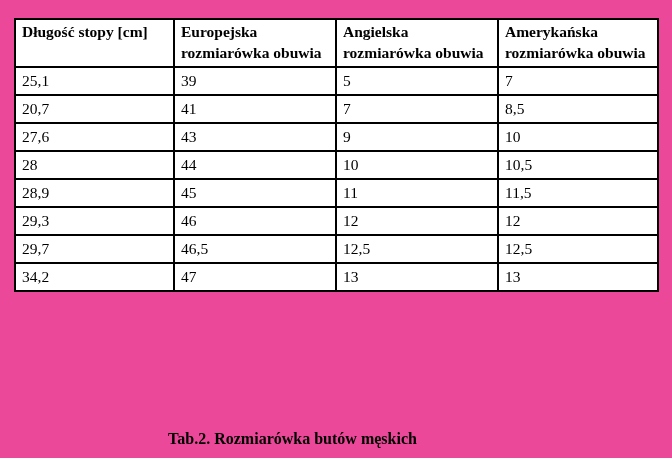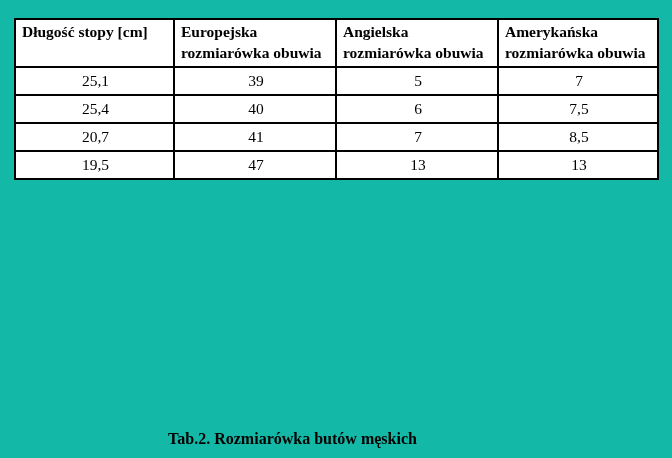--- a/index.html
+++ b/index.html
@@ -9,21 +9,21 @@
     width: 672px;
     height: 458px;
     overflow: hidden;
     font-family: "Liberation Serif", "DejaVu Serif", serif;
     color: #000000;
   }
   .page {
     position: relative;
     width: 672px;
     height: 458px;
-    background: #14b8a6;
+    background: #ec4899;
   }
   table.sizes {
     position: absolute;
     left: 14px;
     top: 18px;
     width: 643px;
     border-collapse: collapse;
     table-layout: fixed;
     background: #ffffff;
   }
@@ -40,21 +40,20 @@
     text-align: left;
     vertical-align: top;
     height: 44px;
     line-height: 21px;
   }
   table.sizes td {
     font-weight: normal;
     vertical-align: middle;
     height: 24px;
     line-height: 20px;
-    text-align: center;
   }
   .caption {
     position: absolute;
     left: 14px;
     top: 429px;
     width: 557px;
     text-align: center;
     font-weight: bold;
     font-size: 16px;
     line-height: 19px;
@@ -92,33 +91,57 @@
       </tr>
     </thead>
     <tbody>
       <tr>
         <td>25,1</td>
         <td>39</td>
         <td>5</td>
         <td>7</td>
       </tr>
       <tr>
-        <td>25,4</td>
-        <td>40</td>
-        <td>6</td>
-        <td>7,5</td>
-      </tr>
-      <tr>
         <td>20,7</td>
         <td>41</td>
         <td>7</td>
         <td>8,5</td>
       </tr>
       <tr>
-        <td>19,5</td>
+        <td>27,6</td>
+        <td>43</td>
+        <td>9</td>
+        <td>10</td>
+      </tr>
+      <tr>
+        <td>28</td>
+        <td>44</td>
+        <td>10</td>
+        <td>10,5</td>
+      </tr>
+      <tr>
+        <td>28,9</td>
+        <td>45</td>
+        <td>11</td>
+        <td>11,5</td>
+      </tr>
+      <tr>
+        <td>29,3</td>
+        <td>46</td>
+        <td>12</td>
+        <td>12</td>
+      </tr>
+      <tr>
+        <td>29,7</td>
+        <td>46,5</td>
+        <td>12,5</td>
+        <td>12,5</td>
+      </tr>
+      <tr>
+        <td>34,2</td>
         <td>47</td>
         <td>13</td>
         <td>13</td>
       </tr>
     </tbody>
   </table>
   <div class="caption">Tab.2. Rozmiarówka butów męskich</div>
 </div>
 
 </body></html>

